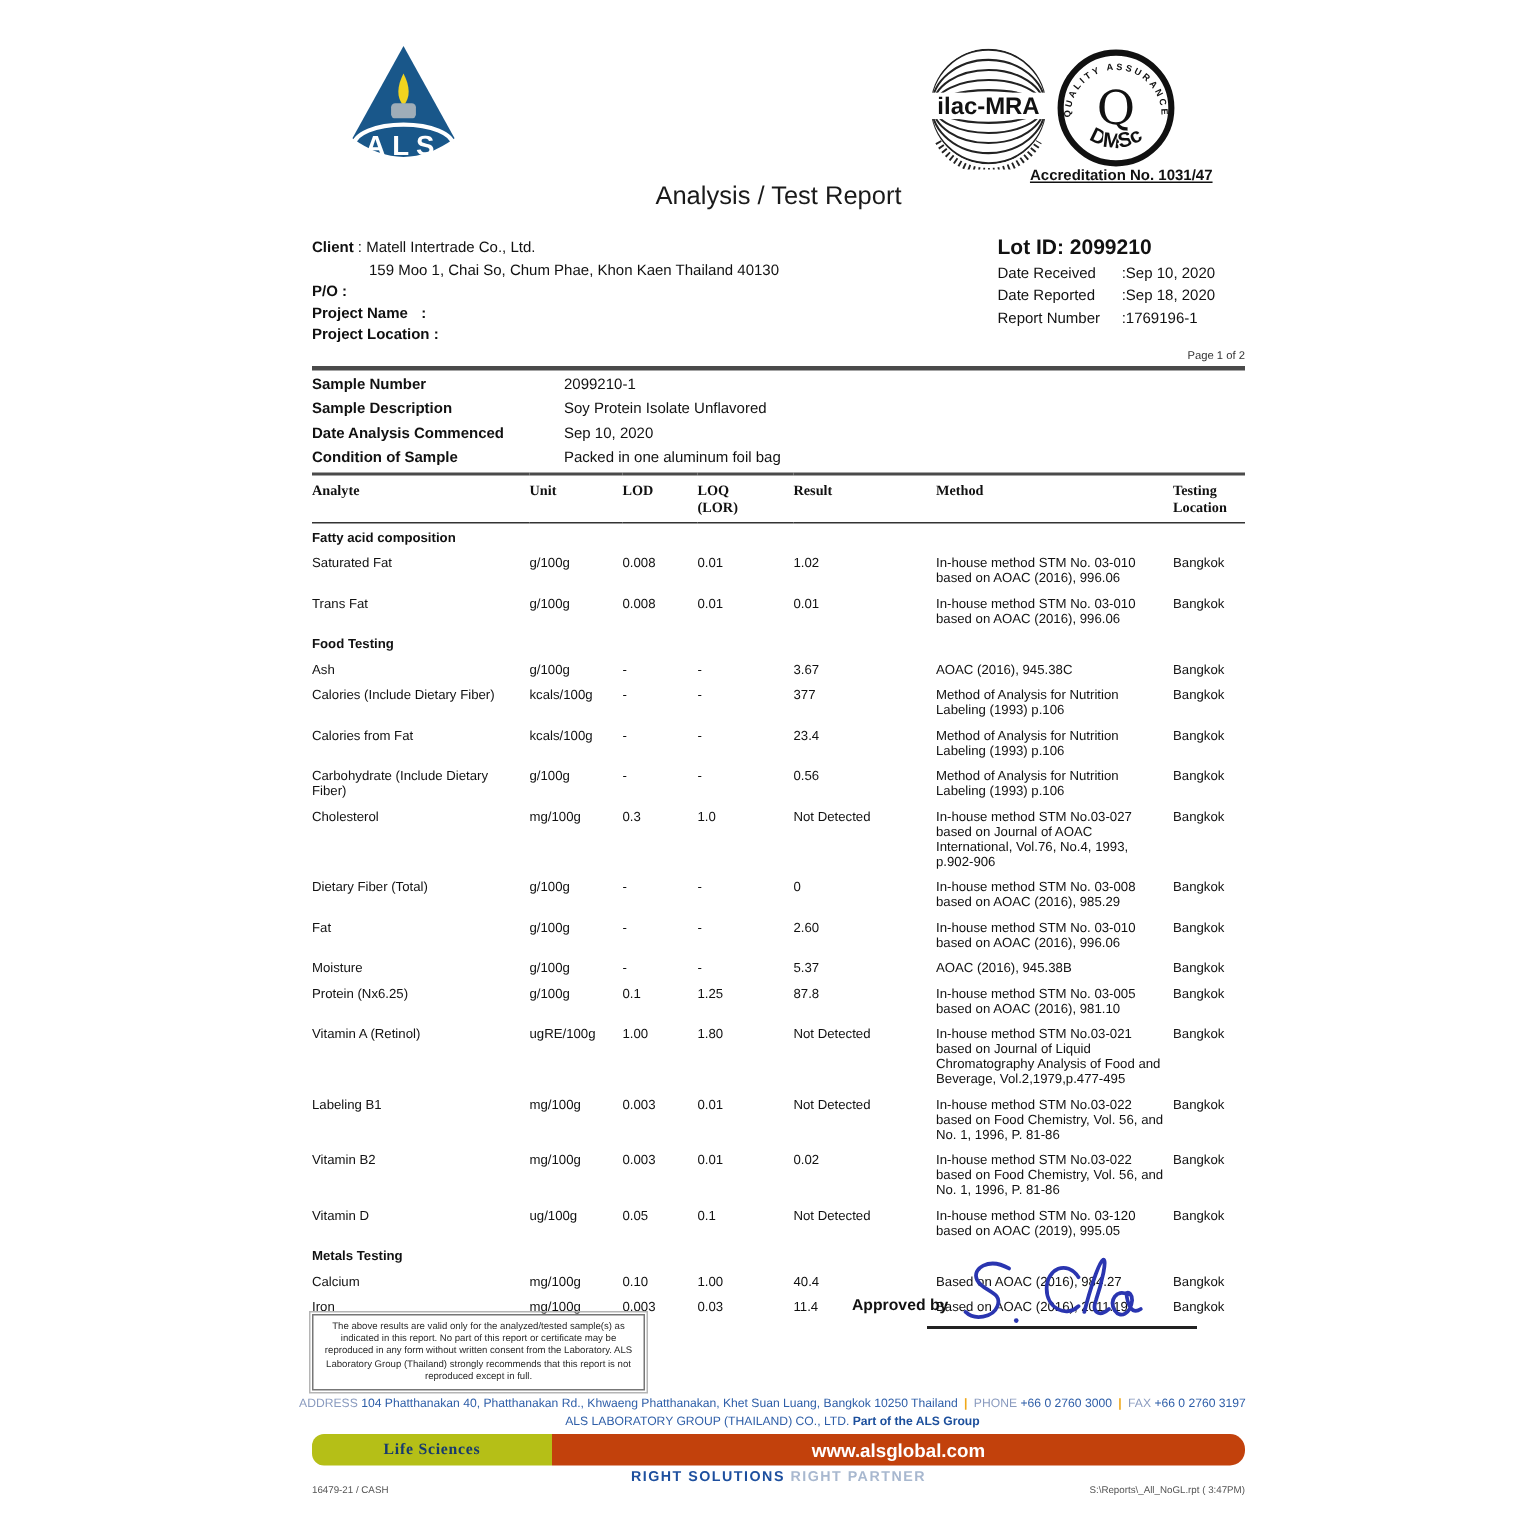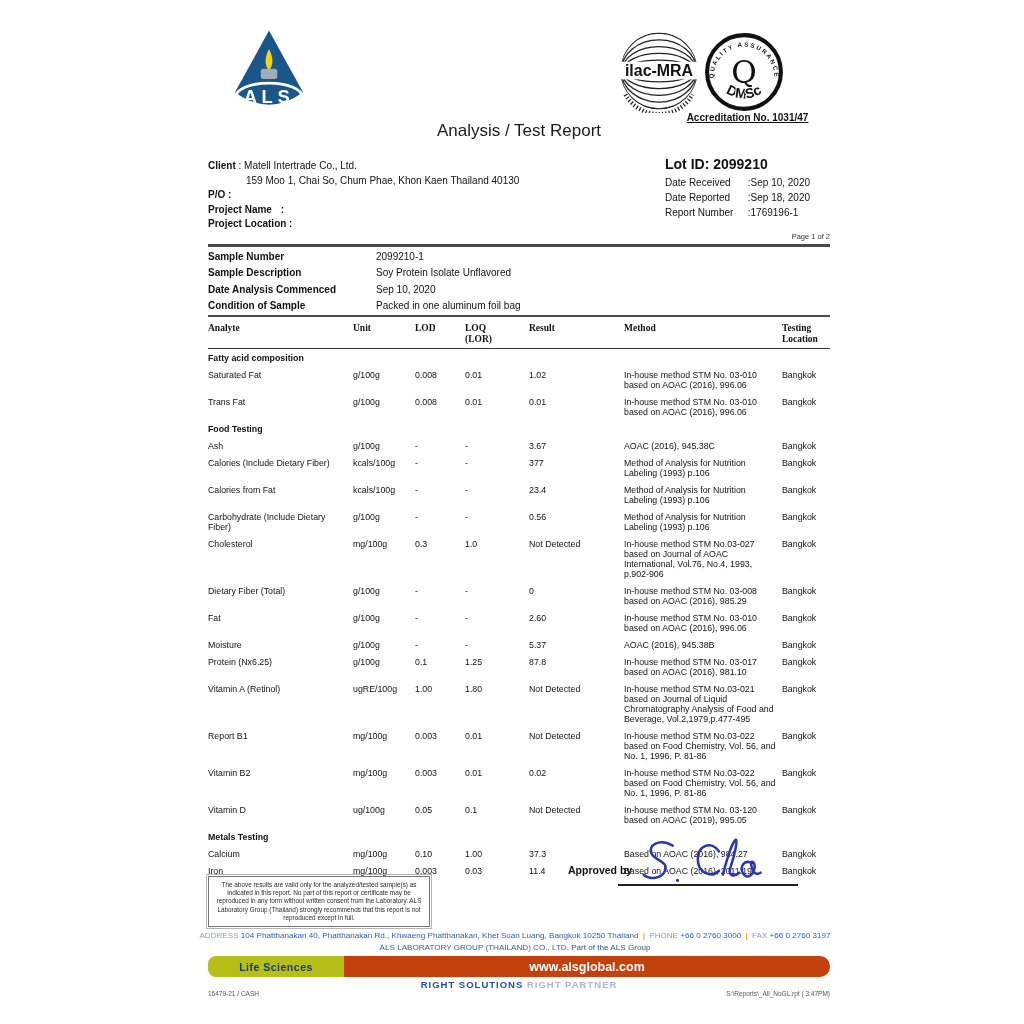--- a/index.html
+++ b/index.html
@@ -46,24 +46,24 @@
 
   
   .disclaimer{left:208px;top:876px;width:222px;border:1px solid #777;outline:1px solid #b5b5b5;outline-offset:1.5px;
       padding:4px 6px;font-size:6.4px;line-height:8.2px;text-align:center;color:#2a2a2a;box-sizing:border-box;}
 
   
   .addr-line{left:195px;top:931px;width:640px;text-align:center;font-size:8.1px;color:#2e5ea8;line-height:10px;}
   .addr-line .f-lbl{color:#8a9bbf;}
   .addr-line .sep{color:#f0a818;font-weight:bold;padding:0 2px;}
   .company-line{left:195px;top:943px;width:640px;text-align:center;font-size:8.1px;color:#2e5ea8;}
-  .company-line b{color:#1c4f9c;font-weight:normal;}
+  .company-line b{color:#1c4f9c;font-weight:bold;}
   .footer-bar{left:208px;top:956px;width:622px;height:21px;display:flex;}
-  .bar-green{width:136px;background:#b5bf17;border-radius:8px 0 0 8px;display:flex;align-items:center;justify-content:center;
-      color:#173a6e;font-weight:bold;font-size:10.5px;letter-spacing:0.5px;}
+  .bar-green{width:160px;background:#b5bf17;border-radius:8px 0 0 8px;display:flex;align-items:center;justify-content:center;
+      color:#173a6e;font-weight:bold;font-size:10.5px;letter-spacing:0.5px;font-family:Liberation Serif, serif;}
   .bar-blue{flex:1;background:#c2410c;border-radius:0 10px 10px 0;display:flex;align-items:center;justify-content:center;
       color:#fff;font-weight:bold;font-size:12.5px;}
   .tagline{left:208px;top:979px;width:622px;text-align:center;font-size:9.5px;font-weight:bold;letter-spacing:1px;}
   .tagline .t-bold{color:#1d4f9e;}
   .tagline .t-light{color:#a8b8cf;}
   .ref-left{left:208px;top:990px;font-size:6.5px;color:#555;}
   .ref-right{left:208px;top:990px;width:622px;text-align:right;font-size:6.5px;color:#555;}
 </style>
 </head>
 <body>
@@ -290,34 +290,34 @@
             <td>5.37</td>
             <td>AOAC (2016), 945.38B</td>
             <td>Bangkok</td>
           </tr>
           <tr>
             <td>Protein (Nx6.25)</td>
             <td>g/100g</td>
             <td>0.1</td>
             <td>1.25</td>
             <td>87.8</td>
-            <td>In-house method STM No. 03-017 based on AOAC (2016), 981.10</td>
+            <td>In-house method STM No. 03-005 based on AOAC (2016), 981.10</td>
             <td>Bangkok</td>
           </tr>
           <tr>
             <td>Vitamin A (Retinol)</td>
             <td>ugRE/100g</td>
             <td>1.00</td>
             <td>1.80</td>
             <td>Not Detected</td>
             <td>In-house method STM No.03-021 based on Journal of Liquid Chromatography Analysis of Food and Beverage, Vol.2,1979,p.477-495</td>
             <td>Bangkok</td>
           </tr>
           <tr>
-            <td>Report B1</td>
+            <td>Labeling B1</td>
             <td>mg/100g</td>
             <td>0.003</td>
             <td>0.01</td>
             <td>Not Detected</td>
             <td>In-house method STM No.03-022 based on Food Chemistry, Vol. 56, and No. 1, 1996, P. 81-86</td>
             <td>Bangkok</td>
           </tr>
           <tr>
             <td>Vitamin B2</td>
             <td>mg/100g</td>
@@ -337,21 +337,21 @@
             <td>Bangkok</td>
           </tr>
           <tr>
             <td colspan="7" class="section">Metals Testing</td>
           </tr>
           <tr>
             <td>Calcium</td>
             <td>mg/100g</td>
             <td>0.10</td>
             <td>1.00</td>
-            <td>37.3</td>
+            <td>40.4</td>
             <td>Based on AOAC (2016), 984.27</td>
             <td>Bangkok</td>
           </tr>
           <tr>
             <td>Iron</td>
             <td>mg/100g</td>
             <td>0.003</td>
             <td>0.03</td>
             <td>11.4</td>
             <td>Based on AOAC (2016), 2011.19</td>

